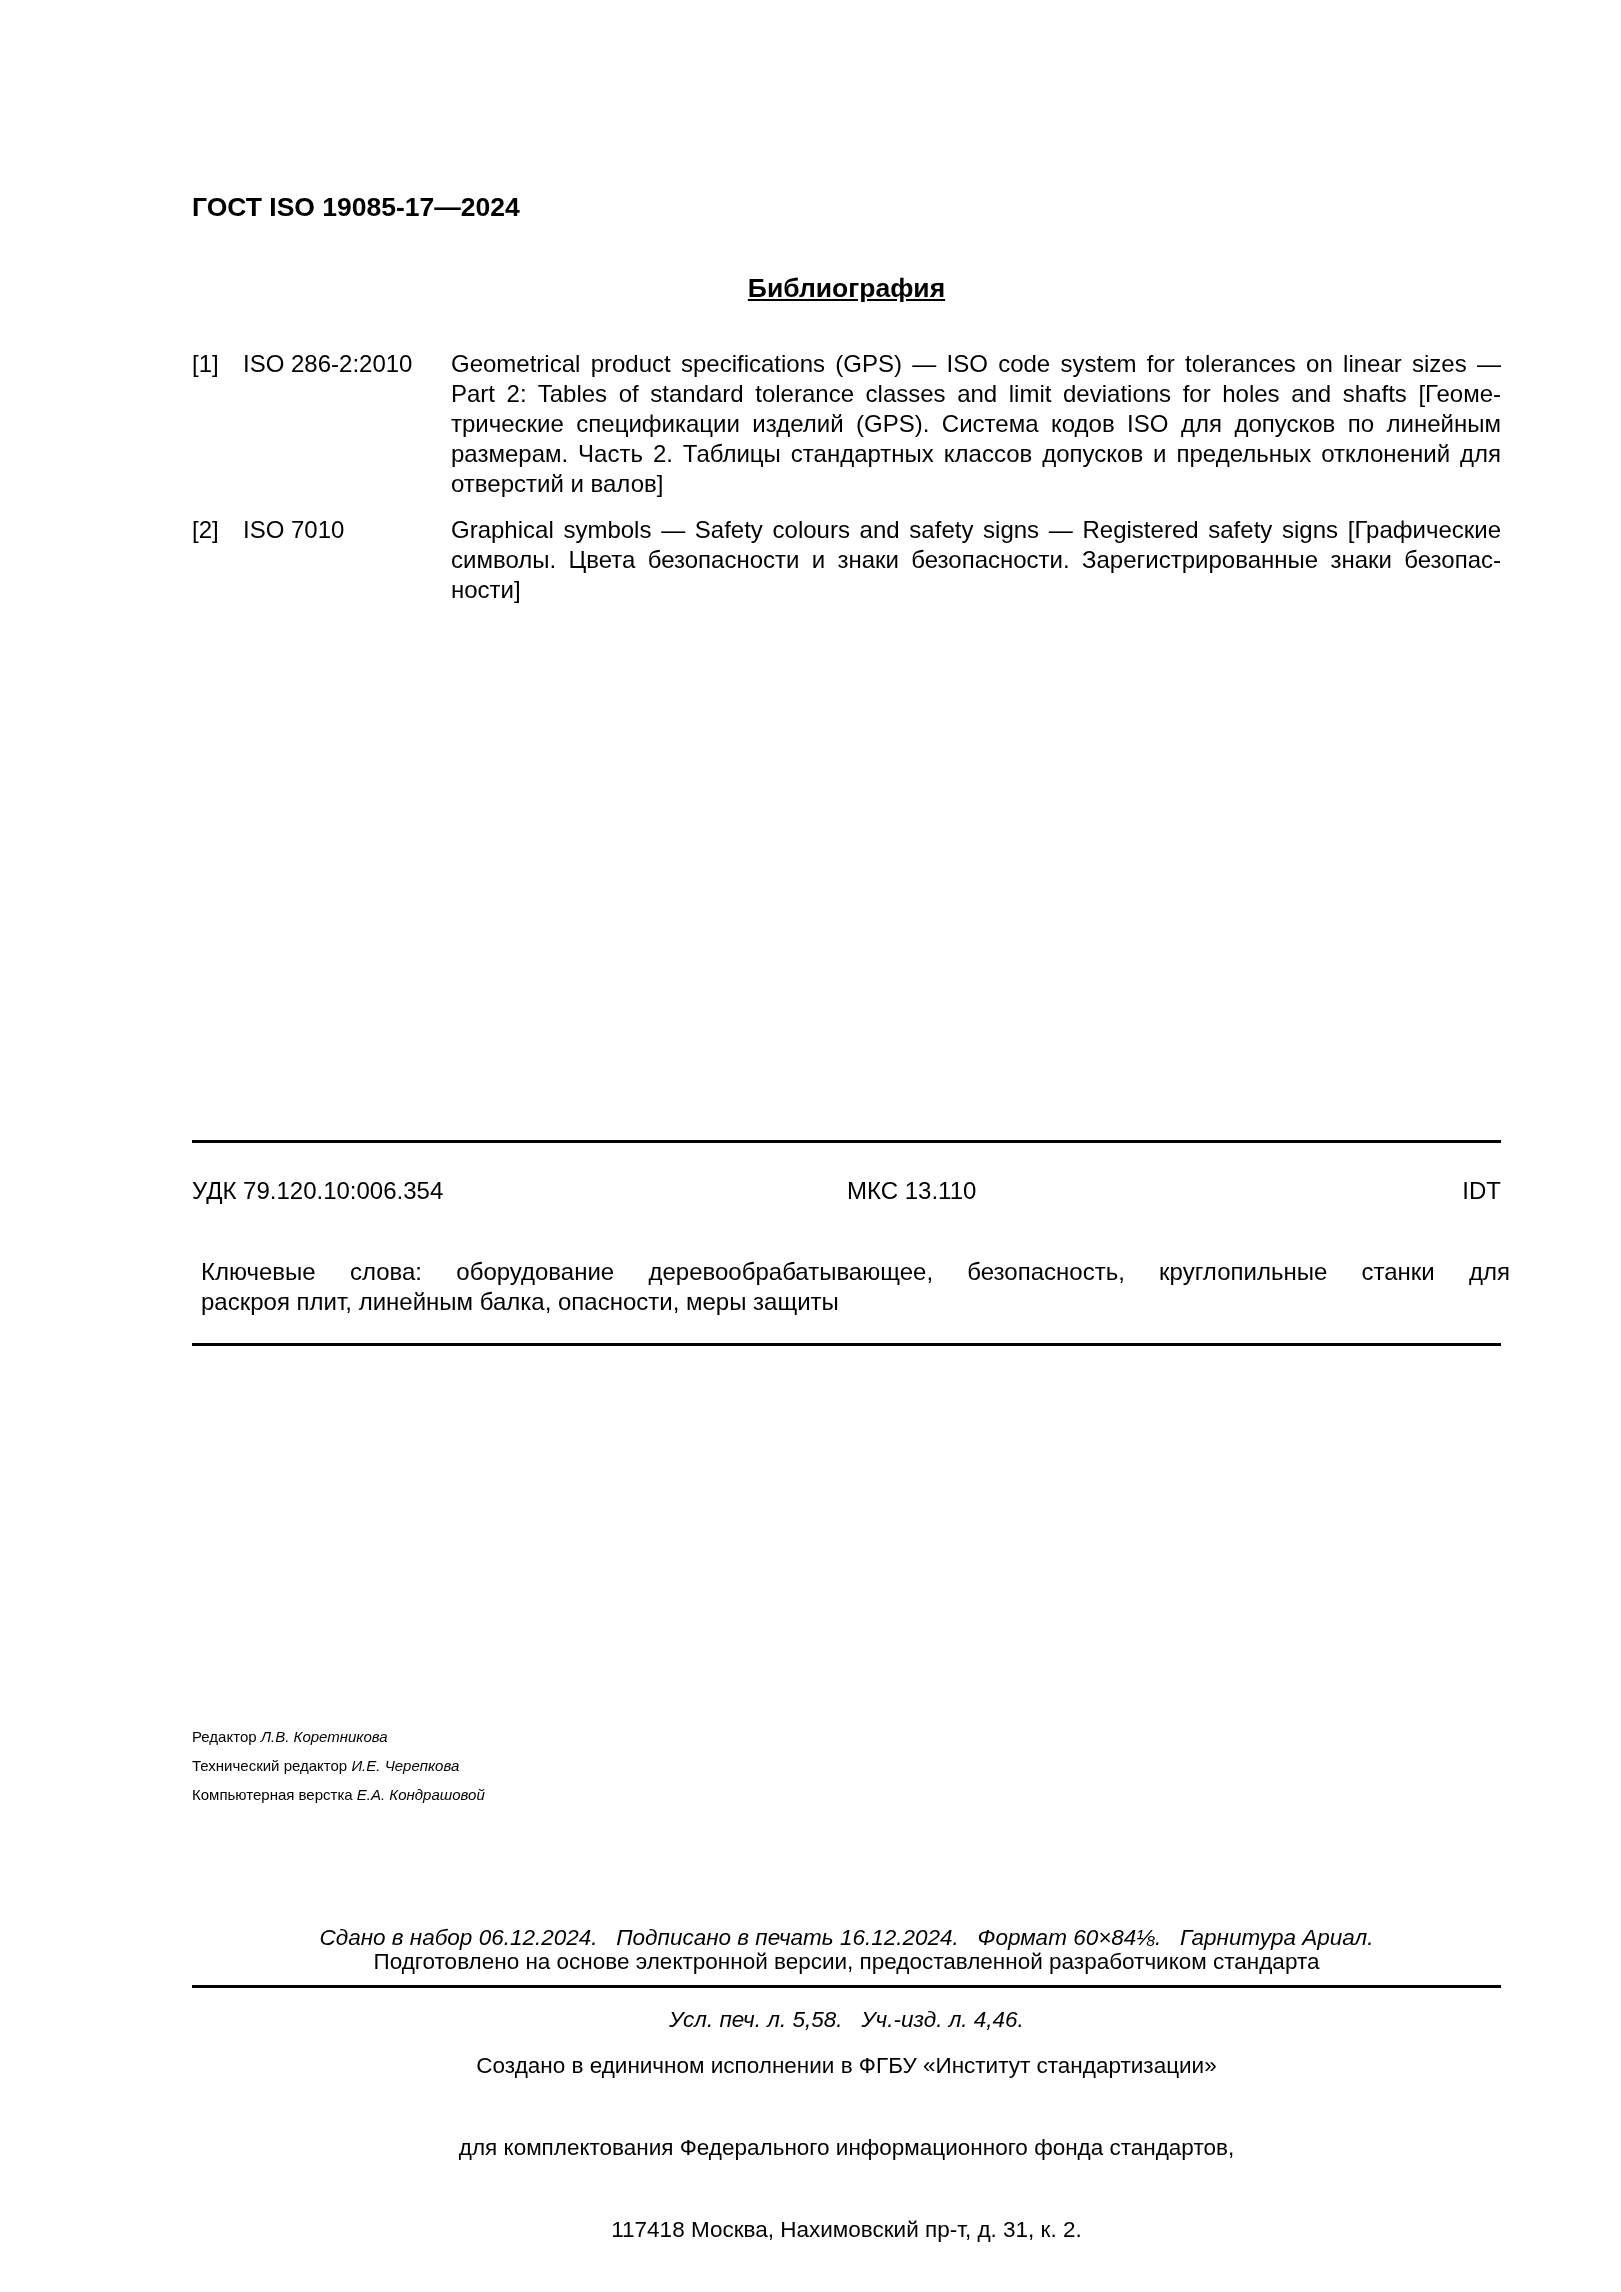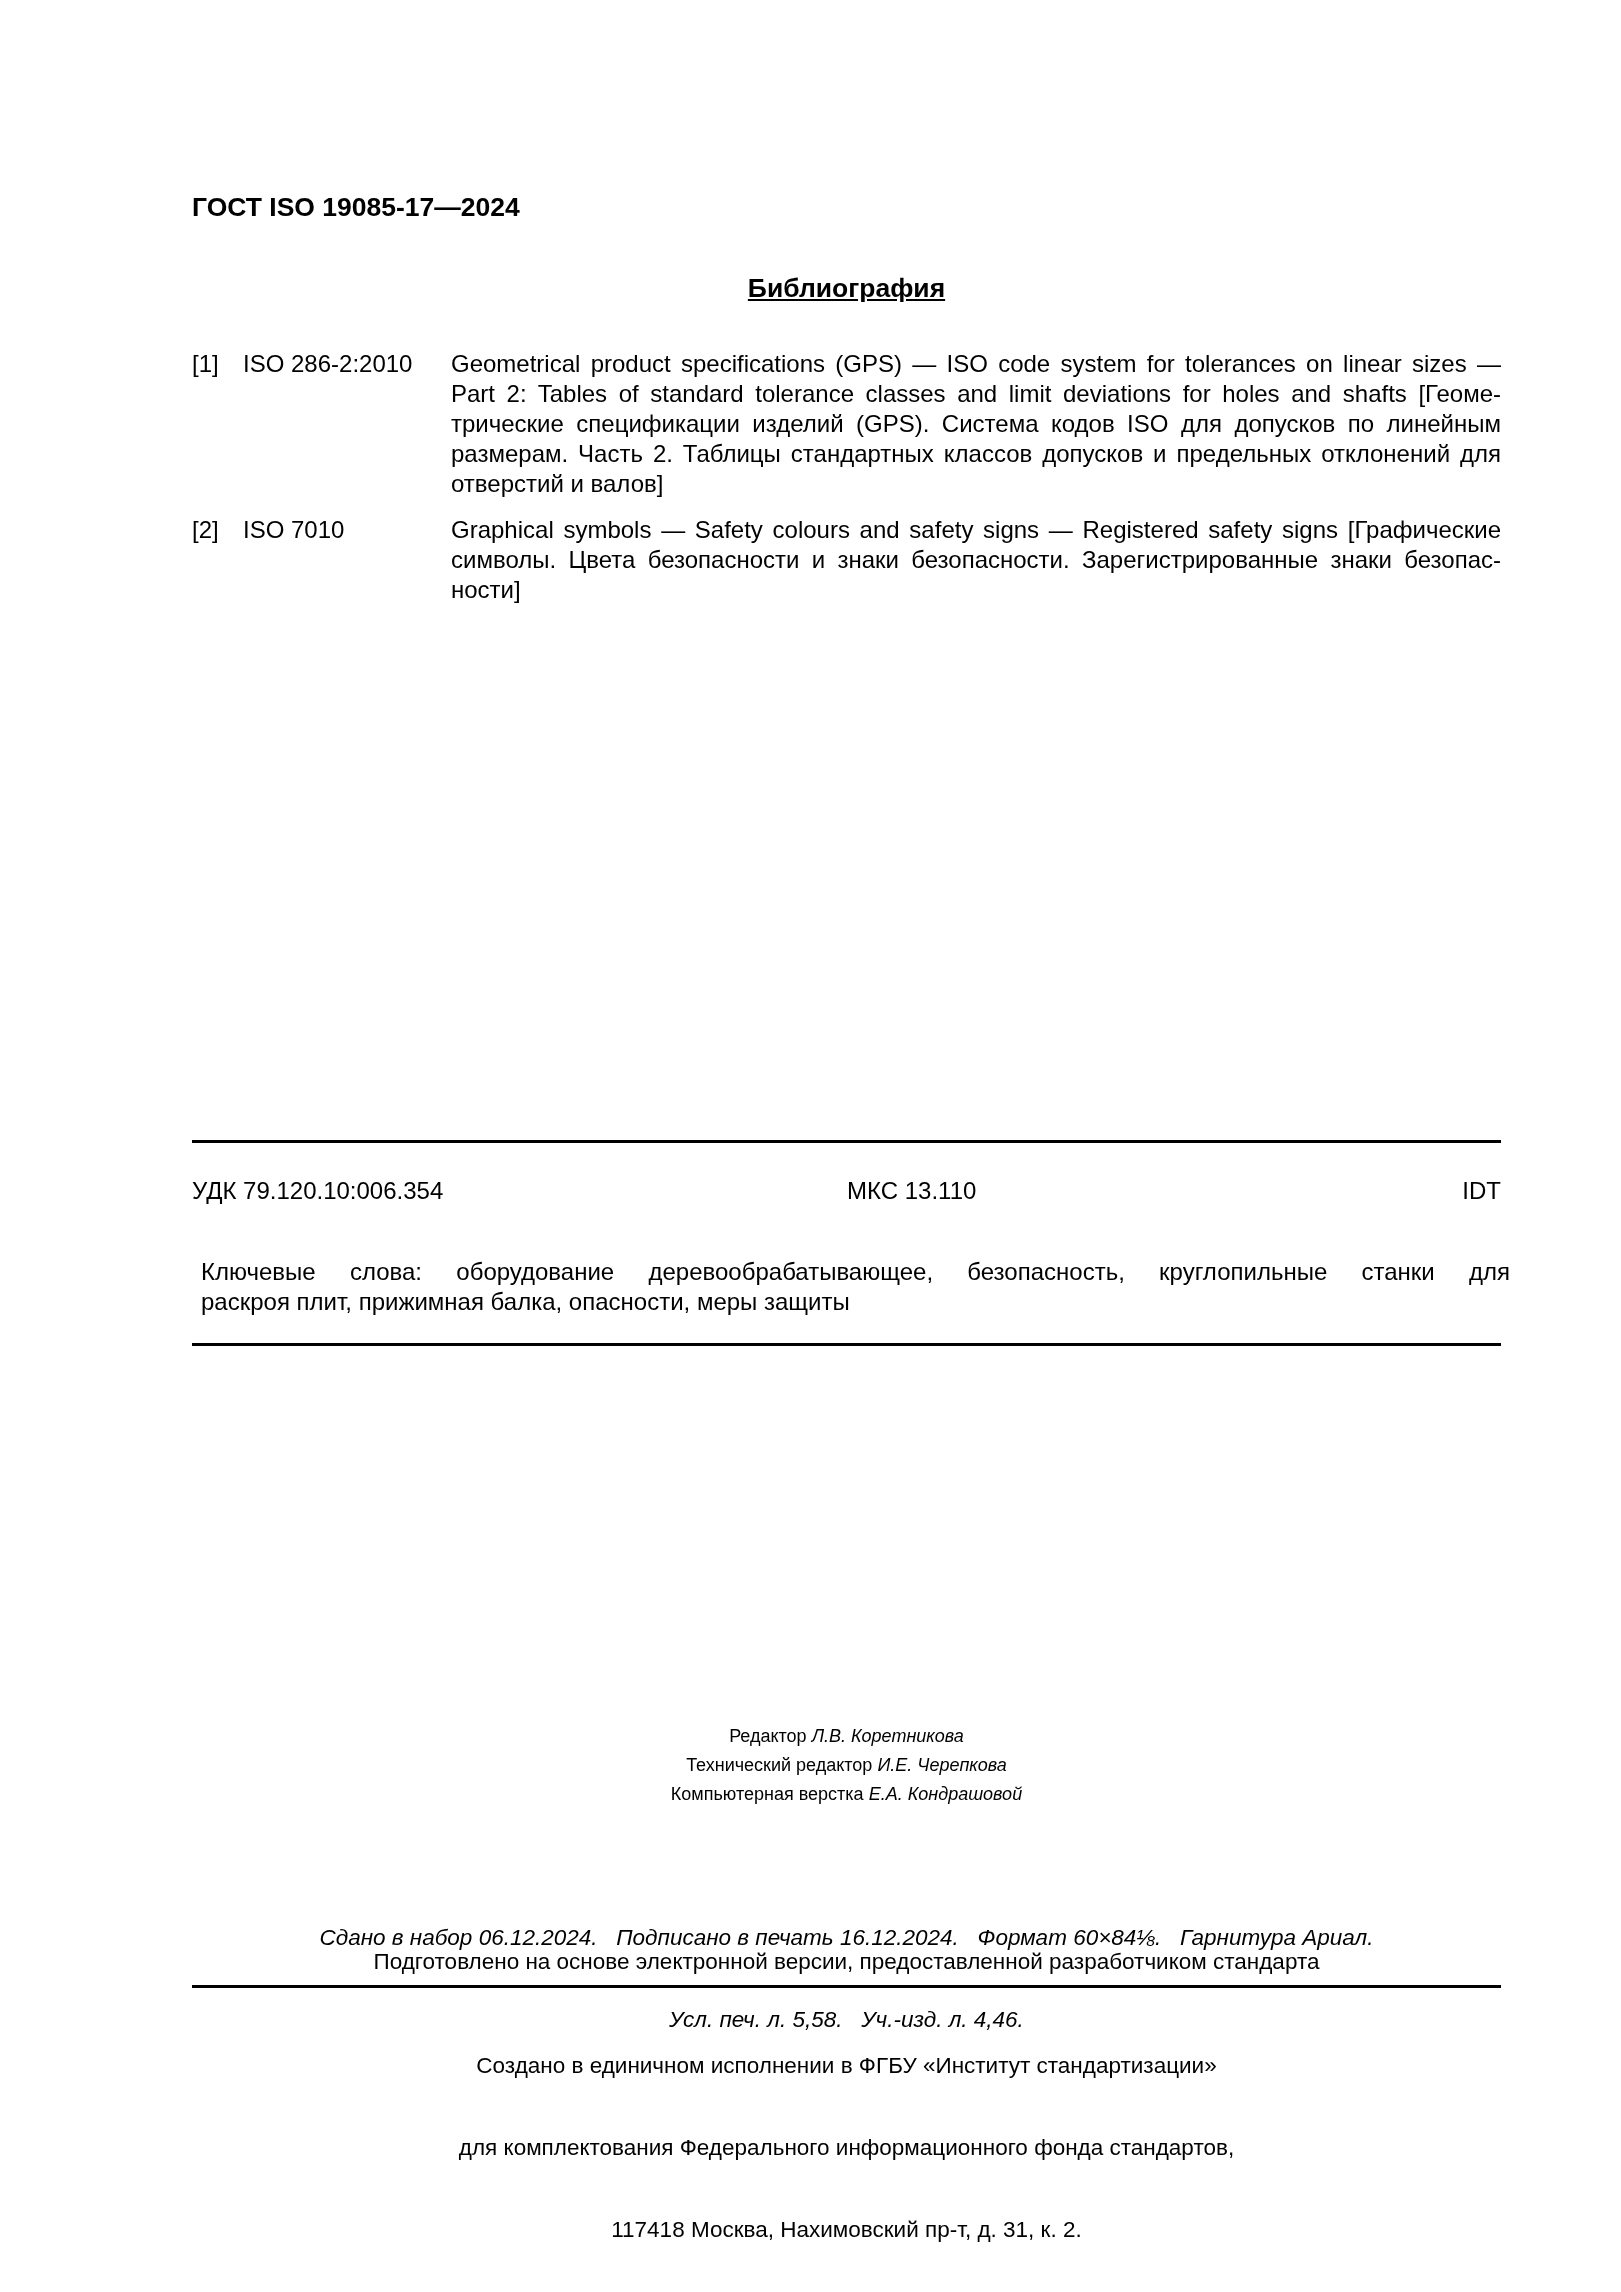--- a/index.html
+++ b/index.html
@@ -44,21 +44,21 @@
   }
   .class-row .udk { position:absolute; left:0; white-space:nowrap; }
   .class-row .mks { position:absolute; left:655px; white-space:nowrap; }
   .class-row .idt { position:absolute; right:0; white-space:nowrap; }
   .keywords {
     position:absolute; left:201px; top:1212px; width:1309px;
     font-size:24px; line-height:30px;
   }
   .credits {
     position:absolute; left:192px; top:1677px; width:1309px;
-    text-align:center; font-size:18px; line-height:29px;
+    font-size:15px; line-height:29px;
   }
   .it { font-style:italic; }
   .imprint {
     position:absolute; left:192px; top:1824px; width:1309px;
     text-align:center; font-size:22.5px; line-height:27.4px;
     white-space:pre-wrap;
     font-style:italic;
   }
   .prepared {
     position:absolute; left:192px; top:1903px; width:1309px;
@@ -104,21 +104,21 @@
   <div class="rule" id="rule-1"></div>
 
   <div class="class-row">
     <span class="udk">УДК 79.120.10:006.354</span>
     <span class="mks">МКС 13.110</span>
     <span class="idt">IDT</span>
   </div>
 
   <div class="keywords">
     <div class="jline">Ключевые слова: оборудование деревообрабатывающее, безопасность, круглопильные станки для</div>
-    <div class="lline">раскроя плит, прижимная балка, опасности, меры защиты</div>
+    <div class="lline">раскроя плит, линейным балка, опасности, меры защиты</div>
   </div>
 
   <div class="rule" id="rule-2"></div>
 
   <div class="credits">
     <div>
       <span>Редактор</span>
       <span class="it">Л.В. Коретникова</span>
     </div>
     <div>

